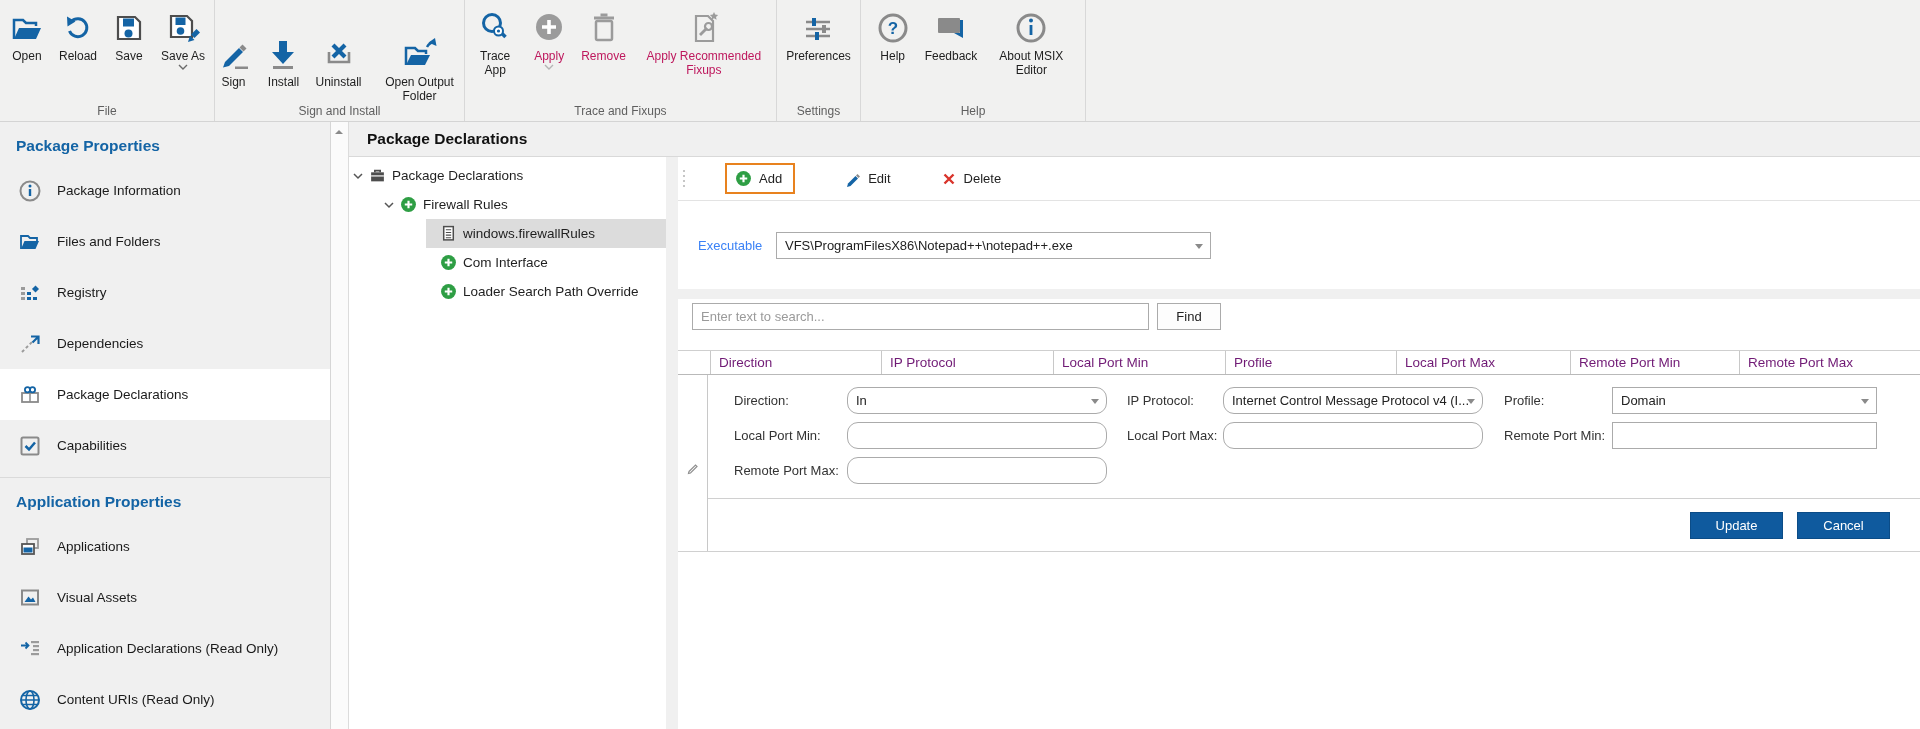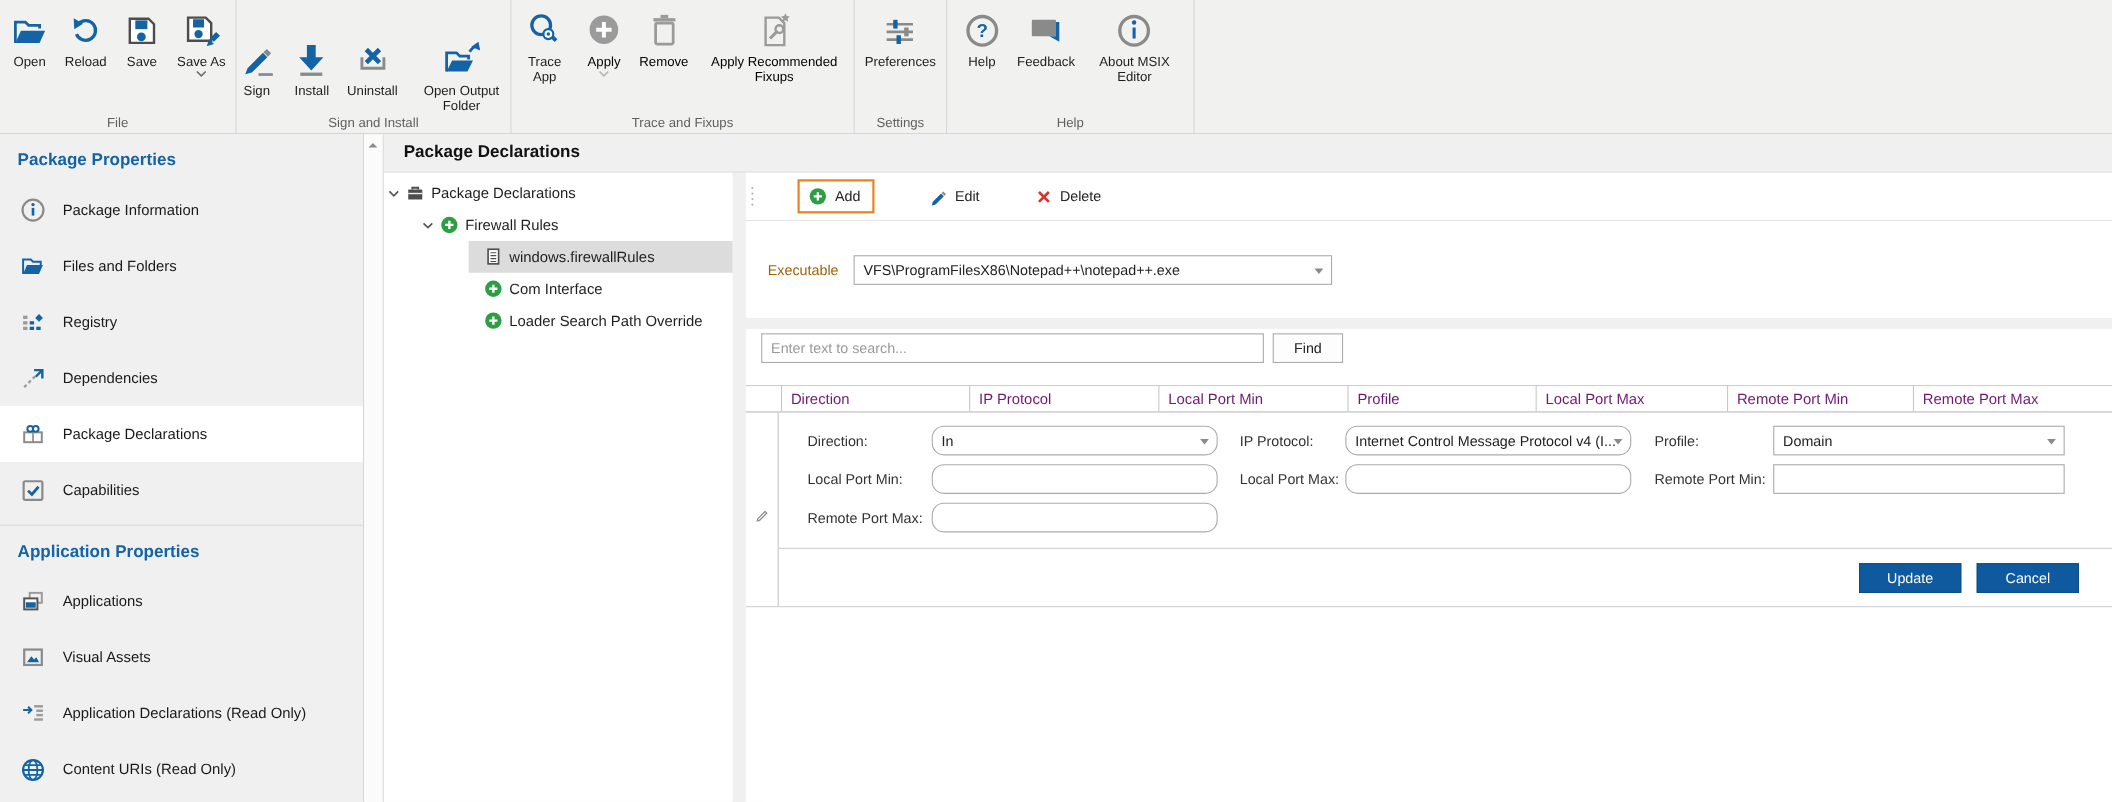--- a/index.html
+++ b/index.html
@@ -8,21 +8,21 @@
   
   .ribbon { height:122px; background:#f1f1f0; border-bottom:1px solid #d4d4d4; display:flex; }
   .rgroup { position:relative; border-right:1px solid #d8d8d8; padding:8px 2px 18px 2px; display:flex; align-items:flex-start; justify-content:center; }
   .rgroup:last-child { border-right:none; flex:1; }
   .gl { position:absolute; bottom:3px; left:0; right:0; text-align:center; font-size:12px; color:#5f5f5f; }
   .rbtns { display:flex; align-items:flex-start; gap:4px; }
   .rbtn { display:flex; flex-direction:column; align-items:center; padding:0 5px; cursor:pointer; }
   .rbtn .ic { width:36px; height:36px; margin-top:2px; }
   .rbtn .lbl { margin-top:3px; font-size:12px; line-height:14px; color:#1e1e1e; text-align:center; white-space:nowrap; }
   .rbtn .lbl.w2 { white-space:normal; }
-  .rbtn.disabled .lbl { color:#000000; }
+  .rbtn.disabled .lbl { color:#be185d; }
   .chev-dn { margin-top:1px; }
   .wOOF { width:88px; } .wARF { width:128px; } .wAME { width:80px; } .wTA { width:44px; }
 
   
   .main { display:flex; height:607px; }
   .sidebar { width:331px; background:#f0f0f0; border-right:1px solid #d6d6d6; flex-shrink:0; }
   .sb-head { margin:15px 0 10px 16px; font-size:15.5px; font-weight:bold; color:#1464A5; }
   .sb-item { height:51px; display:flex; align-items:center; padding-left:18px; cursor:pointer; }
   .sb-item.sel { background:#ffffff; }
   .sb-ic { width:24px; height:24px; margin-right:15px; flex-shrink:0; }
@@ -53,21 +53,21 @@
   .rtoolbar { height:44px; background:#fff; border-bottom:1px solid #e3e3e3; display:flex; align-items:center; flex-shrink:0;gap:34px; }
   .handle { display:flex; flex-direction:column; gap:3px; margin:0 6px 0 5px; }
   .handle i { width:2px; height:2px; border-radius:50%; background:#b3b3b3; display:block; }
   .addbox { border:2px solid #E8821E; display:flex; align-items:center; padding:5px 11px 5px 8px; cursor:pointer; }
   .tbtn { display:flex; align-items:center; margin-left:16px; cursor:pointer; }
   .tbtn .tico16 { width:16px; height:16px; margin-right:7px; }
   .addbox .tico16 { width:17px; height:17px; margin-right:7px; }
   .tbtn .t, .addbox .t { font-size:13px; color:#222; }
 
   .execrow { height:88px; background:#fff; display:flex; align-items:center; flex-shrink:0; }
-  .execrow .elabel { margin-left:20px; width:70px; font-size:13px; color:#a16207; }
+  .execrow .elabel { margin-left:20px; width:70px; font-size:13px; color:#3b82f6; }
   .combo { position:relative; height:27px; background:#fff; border:1px solid #ababab; display:flex; align-items:center; padding:0 22px 0 8px; font-size:13px; color:#222; overflow:hidden; white-space:nowrap; cursor:pointer; }
   .combo .arr { position:absolute; right:7px; top:11px; width:0; height:0; border-left:4px solid transparent; border-right:4px solid transparent; border-top:5px solid #8a8a8a; }
   .execcombo { width:435px; margin-left:8px; }
 
   .secgap { height:10px; flex-shrink:0; }
 
   .gridsec { background:#fff; flex:1; min-height:0; }
   .searchrow { display:flex; margin:4px 0 0 14px; }
   .sinput { width:457px; height:27px; border:1px solid #ababab; font-size:13px; padding:0 8px; color:#222; font-family:"Liberation Sans",sans-serif; }
   .sinput::placeholder { color:#9a9a9a; }

